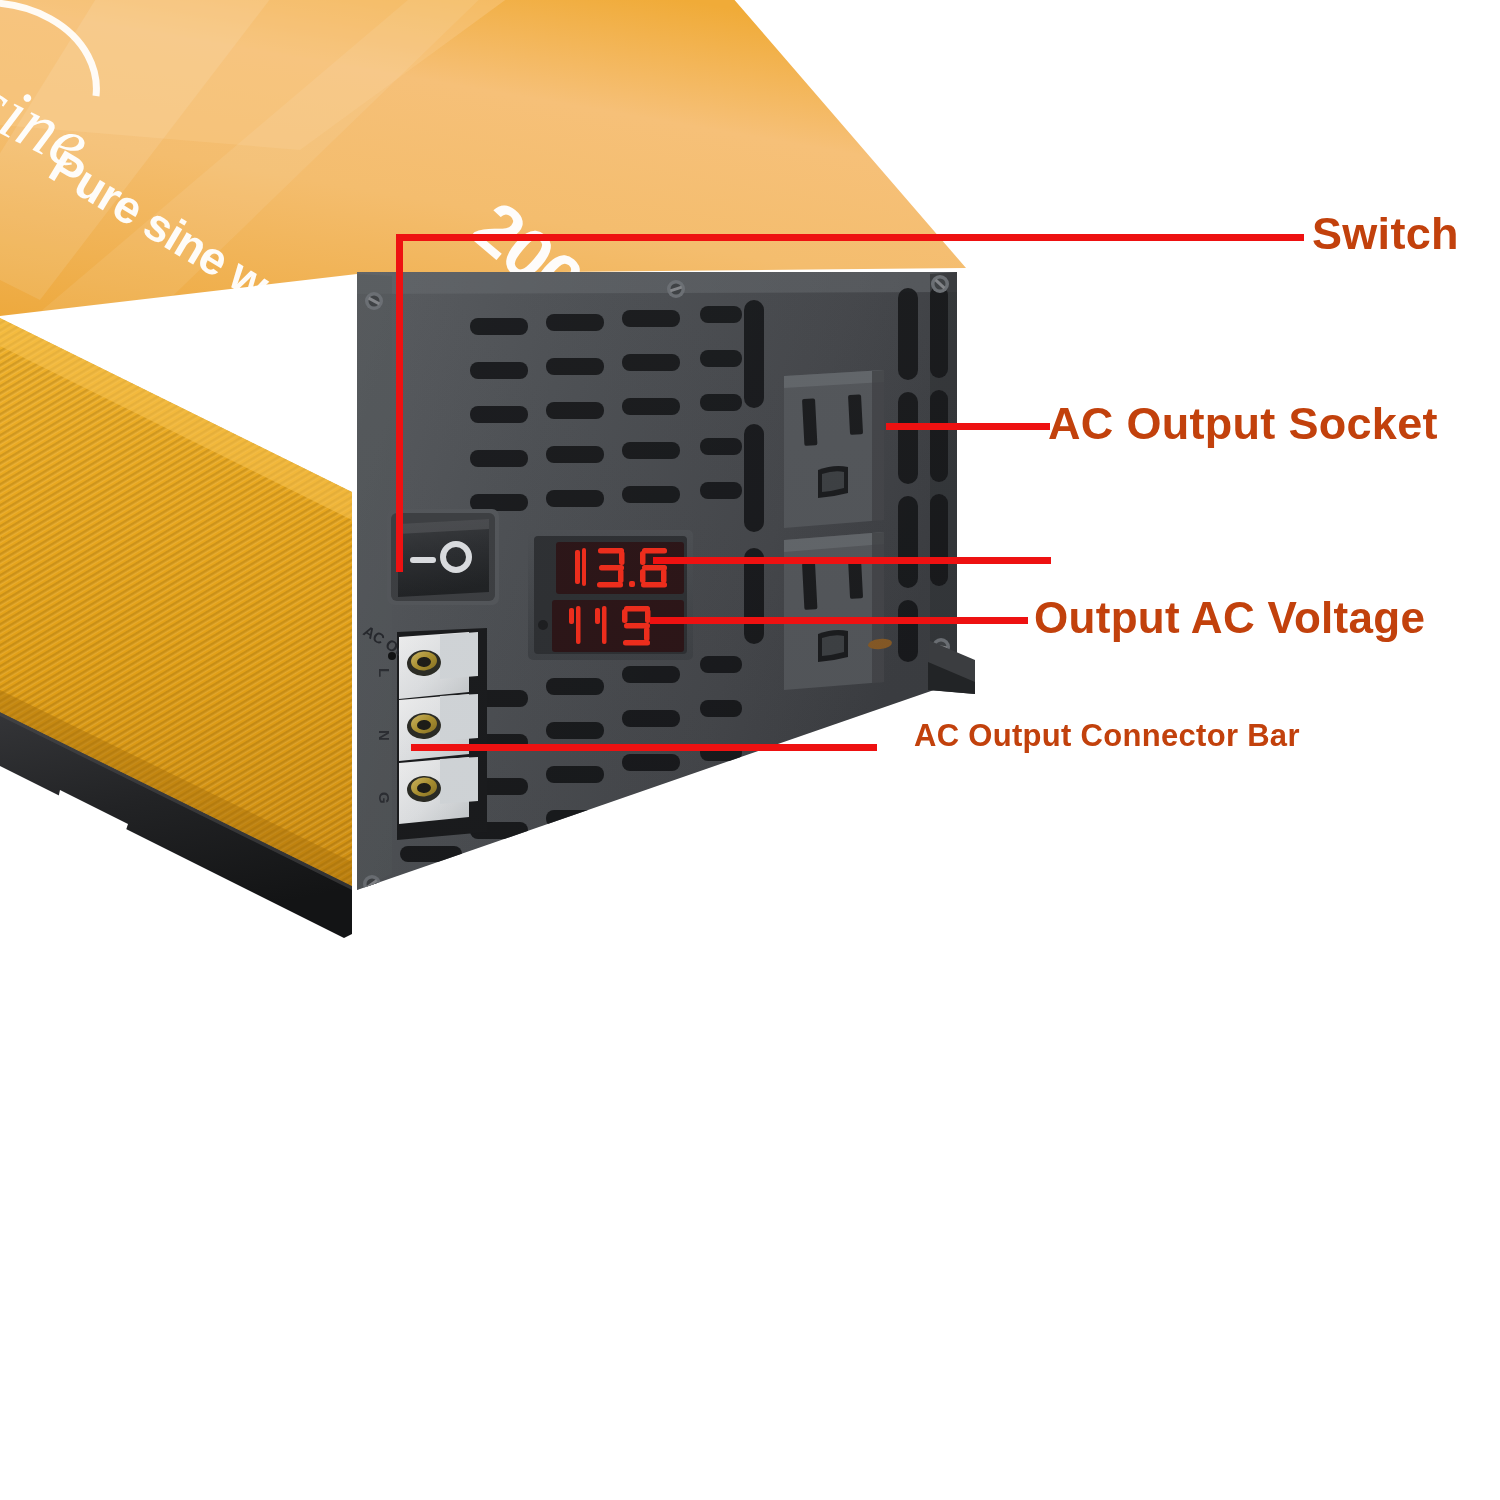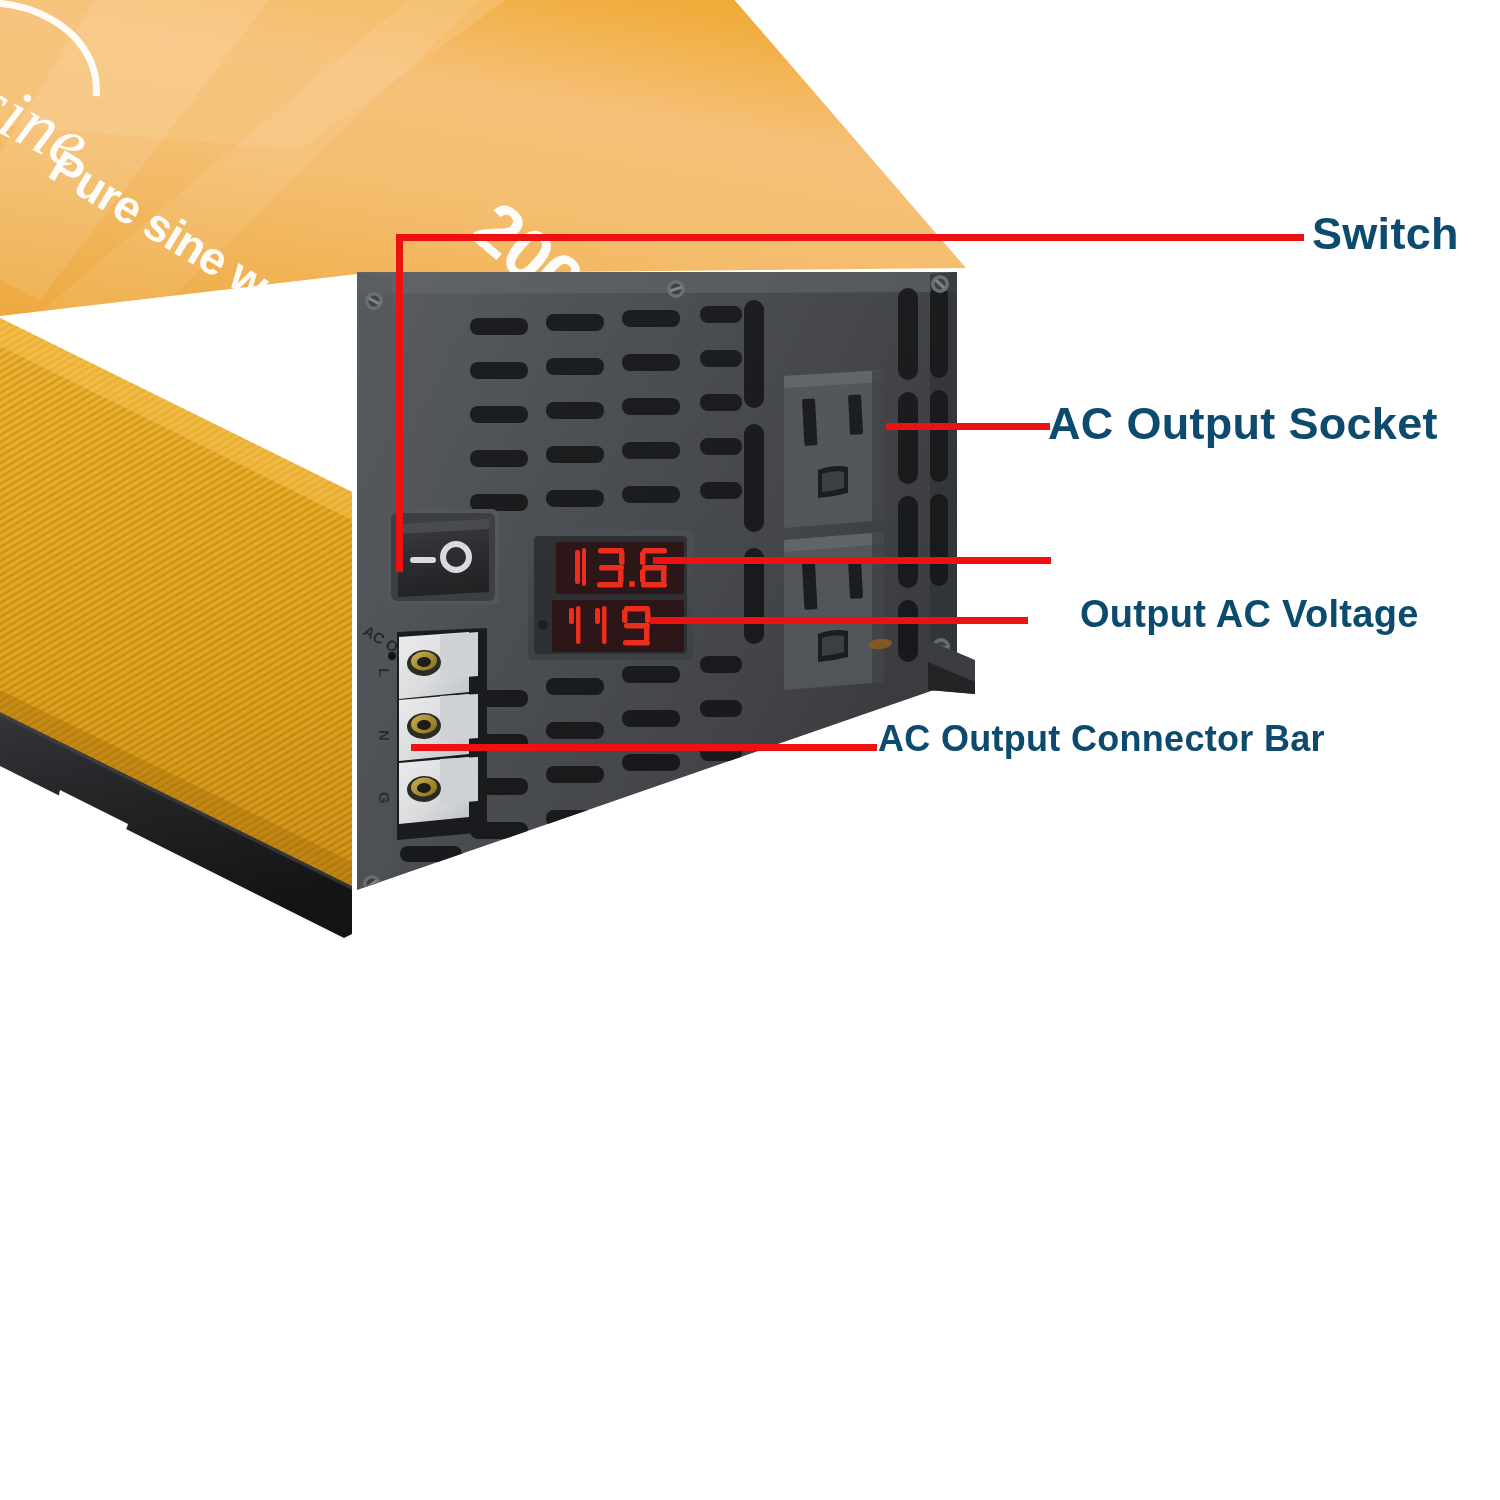--- a/index.html
+++ b/index.html
@@ -6,28 +6,28 @@
   html,body{margin:0;padding:0;background:#ffffff;}
   body{width:1500px;height:1500px;overflow:hidden;
        font-family:"Liberation Sans", sans-serif;}
   #stage{position:relative;width:1500px;height:1500px;background:#fff;}
 
   
   #product{position:absolute;left:0;top:0;width:1000px;height:960px;}
   .svgfull{position:absolute;left:0;top:0;width:1000px;height:960px;overflow:visible;}
 
   
-  .lbl{position:absolute;color:#0c4a6e;font-weight:700;
+  .lbl{position:absolute;color:#c2410c;font-weight:700;
        font-family:"Liberation Sans", sans-serif;
        white-space:nowrap;letter-spacing:.3px;}
   .lbl-switch{left:1312px;top:208px;font-size:45px;}
   .lbl-socket{left:1048px;top:398px;font-size:45px;}
   .lbl-dcv{left:1060px;top:535px;font-size:45px;}
-  .lbl-acv{left:1080px;top:593px;font-size:38px;}
-  .lbl-bar{left:878px;top:718px;font-size:36px;}
+  .lbl-acv{left:1034px;top:593px;font-size:44px;}
+  .lbl-bar{left:914px;top:718px;font-size:31px;}
 
   
   .leader{position:absolute;background:#ee1111;}
   .h{height:7px;}
   .v{width:7px;}
   #ld-switch-h{left:396px;top:234px;width:908px;}
   #ld-switch-v{left:396px;top:234px;height:338px;}
   #ld-socket{left:886px;top:423px;width:164px;}
   #ld-dcv{left:653px;top:557px;width:398px;}
   #ld-acv{left:650px;top:617px;width:378px;}

